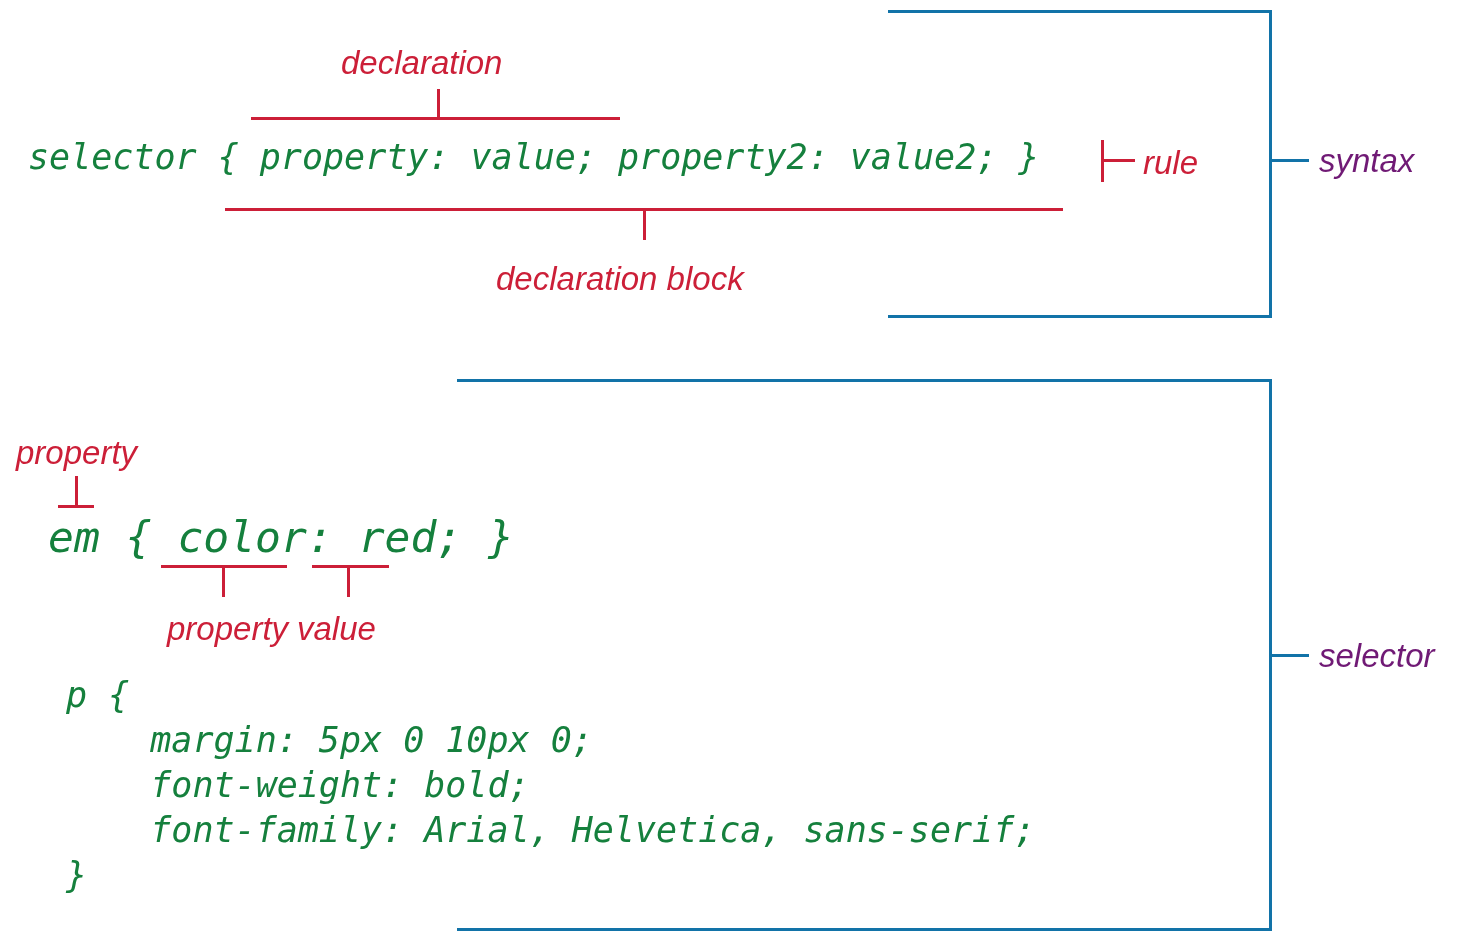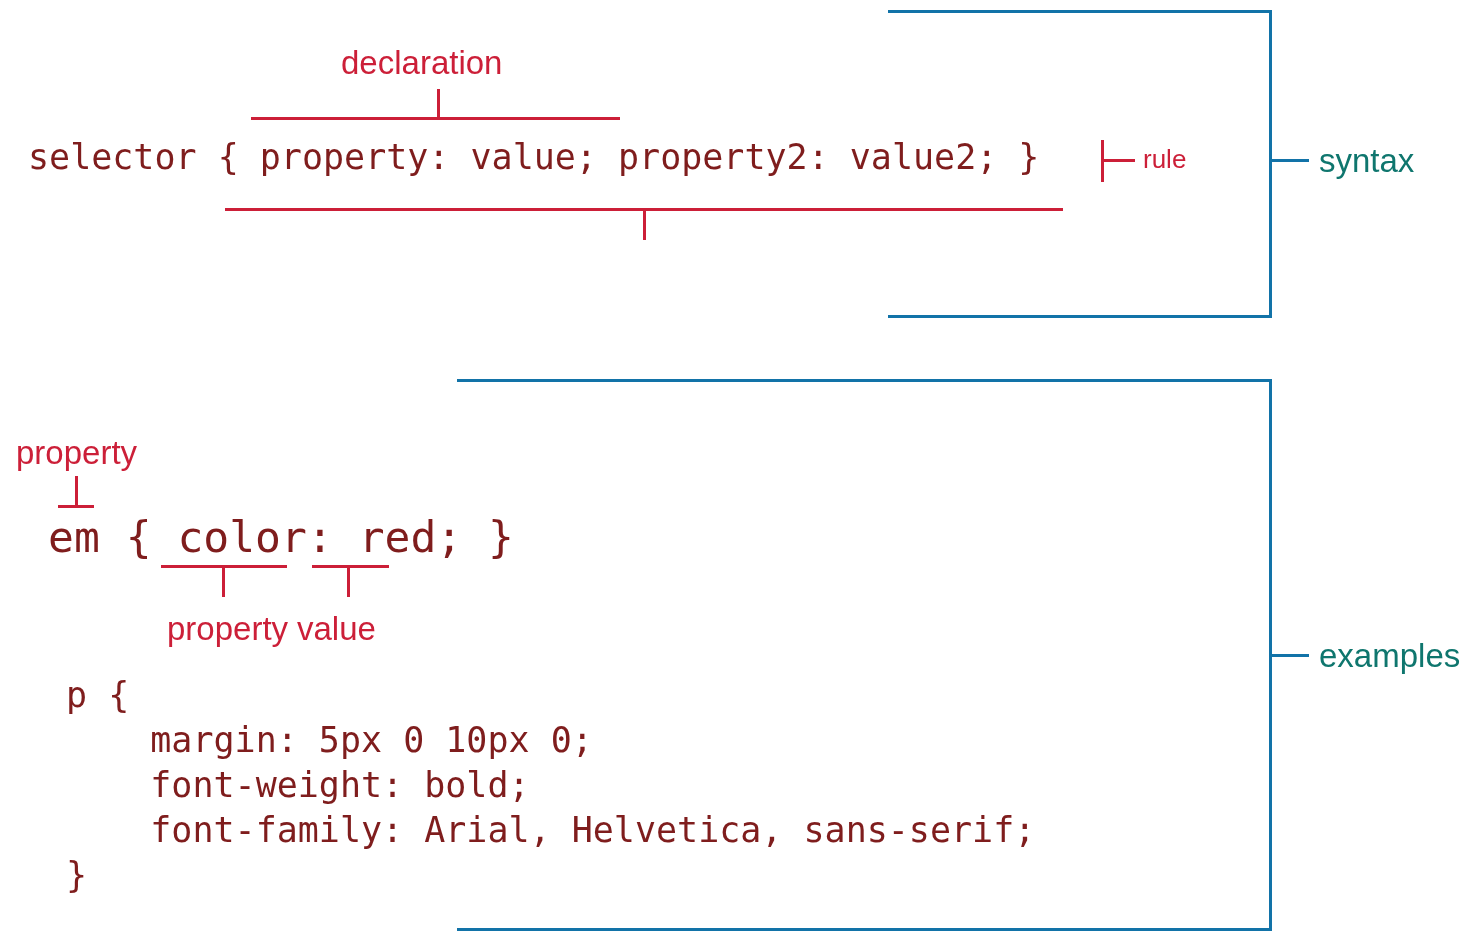--- a/index.html
+++ b/index.html
@@ -12,34 +12,35 @@
     height: 943px;
     position: relative;
     font-family: "Liberation Sans", sans-serif;
     overflow: hidden;
   }
   .stage {
     position: absolute;
     left: 0; top: 0;
     width: 1480px;
     height: 943px;
+    font-style: italic;
   }
   .mono {
     font-family: "DejaVu Sans Mono", monospace;
-    color: #7f1d1d;
+    color: #15803d;
     white-space: pre;
     letter-spacing: 0px;
   }
   .label-red {
     color: #cc1f38;
     font-family: "Liberation Sans", sans-serif;
     white-space: pre;
   }
   .label-blue {
-    color: #0f766e;
+    color: #701a75;
     font-family: "Liberation Sans", sans-serif;
     white-space: pre;
   }
   .abs { position: absolute; }
   .hline-red {
     position: absolute;
     background: #cc1f38;
     height: 3px;
   }
   .vline-red {
@@ -70,21 +71,21 @@
     font-size: 33px;
   }
   #lbl-declaration-block {
     left: 496px;
     top: 260px;
     font-size: 33px;
   }
   #lbl-rule {
     left: 1143px;
     top: 144px;
-    font-size: 26px;
+    font-size: 33px;
   }
   #lbl-syntax {
     left: 1319px;
     top: 142px;
     font-size: 33px;
   }
 
   
   #dec-hline { left: 251px; top: 117px; width: 369px; }
   #dec-vline { left: 437px; top: 89px; height: 30px; }
@@ -161,20 +162,21 @@
 <div class="stage">
 
   <div class="hline-red" id="dec-hline"></div>
   <div class="vline-red" id="dec-vline"></div>
   <div class="abs label-red" id="lbl-declaration">declaration</div>
 
   <div class="abs mono" id="code-syntax">selector { property: value; property2: value2; }</div>
 
   <div class="hline-red" id="decblk-hline"></div>
   <div class="vline-red" id="decblk-vline"></div>
+  <div class="abs label-red" id="lbl-declaration-block">declaration block</div>
 
   <div class="vline-red" id="rule-vline"></div>
   <div class="hline-red" id="rule-hline"></div>
   <div class="abs label-red" id="lbl-rule">rule</div>
 
   <div class="hline-blue" id="syn-top"></div>
   <div class="vline-blue" id="syn-right"></div>
   <div class="hline-blue" id="syn-bottom"></div>
   <div class="hline-blue" id="syn-tick"></div>
   <div class="abs label-blue" id="lbl-syntax">syntax</div>
@@ -196,15 +198,15 @@
   <div class="abs mono" id="code-p">p {
     margin: 5px 0 10px 0;
     font-weight: bold;
     font-family: Arial, Helvetica, sans-serif;
 }</div>
 
   <div class="hline-blue" id="ex-top"></div>
   <div class="vline-blue" id="ex-right"></div>
   <div class="hline-blue" id="ex-bottom"></div>
   <div class="hline-blue" id="ex-tick"></div>
-  <div class="abs label-blue" id="lbl-examples">examples</div>
+  <div class="abs label-blue" id="lbl-examples">selector</div>
 
 </div>
 
 </body></html>

